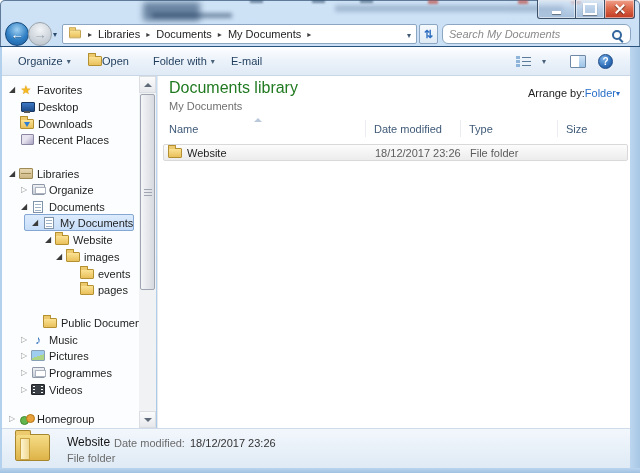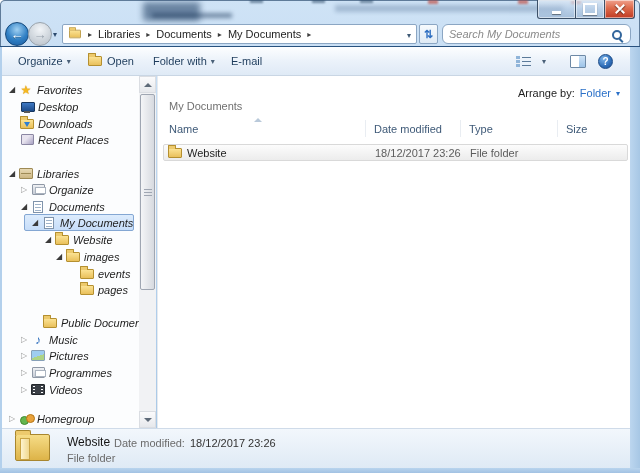--- a/index.html
+++ b/index.html
@@ -64,21 +64,21 @@
   .thumb i{width:8px;height:1px;background:#9fa6b2;}
   .main{position:absolute;left:157px;top:76px;width:473px;height:352px;background:#fff;border-left:1px solid #e6eaef;}
   .brd-right{position:absolute;left:630px;top:47px;width:10px;height:421px;background:linear-gradient(90deg,#bcd6ef,#a7c7e5);}
   .brd-left{position:absolute;left:0;top:47px;width:2px;height:421px;background:#b3d0ec;}
   .brd-bottom{position:absolute;left:0;top:468px;width:640px;height:5px;background:linear-gradient(#b9d4ee,#a2c2e2);}
   
   .trow{position:absolute;left:0;right:0;height:17px;display:flex;align-items:center;cursor:default;}
   .exp{width:12px;flex:none;text-align:center;font-size:8px;line-height:17px;}
   .exp.open{color:#3b3b3b;} .exp.closed{color:#9a9a9a;} .exp.none{visibility:hidden;}
   .ticon{width:16px;flex:none;display:flex;align-items:center;justify-content:center;}
-  .tl{padding-left:3px;white-space:nowrap;font-style:italic;}
+  .tl{padding-left:3px;white-space:nowrap;}
   .pf0{padding-left:4px;} .pf1{padding-left:5px;} .pl1{padding-left:16px;}
   .pl2{padding-left:28px;} .pl3{padding-left:40px;} .pl4{padding-left:51px;} .pl5{padding-left:65px;}
   .sel{left:22px;right:5px;padding-left:4px;border:1px solid #84a7d3;border-radius:2px;
     background:linear-gradient(#ddecfd,#c6ddf9);}
   
   .fo{position:relative;width:14px;height:10px;background:linear-gradient(#fbe293,#e9c05b);border:1px solid #b59030;border-radius:1px;}
   .fo::before{content:"";position:absolute;left:-1px;top:-4px;width:6px;height:3px;background:#edca6d;border:1px solid #b59030;border-bottom:none;border-radius:1px 1px 0 0;}
   .dl::after{content:"";position:absolute;left:3px;top:2px;border-left:3px solid transparent;border-right:3px solid transparent;border-top:5px solid #2e7fd3;}
   .star{color:#f5b821;font-size:12px;text-shadow:0 0 1px #c78c1a;line-height:12px;}
   .desk{position:relative;width:14px;height:12px;}
@@ -102,21 +102,21 @@
   .views-icon{position:relative;width:16px;height:12px;}
   .views-icon::before{content:"";position:absolute;left:0;top:1px;width:4px;height:3px;background:#8fb4d9;box-shadow:0 4px 0 #8fb4d9,0 8px 0 #8fb4d9;}
   .views-icon::after{content:"";position:absolute;left:6px;top:2px;width:9px;height:1px;background:#5b7a99;box-shadow:0 4px 0 #5b7a99,0 8px 0 #5b7a99;}
   .prev-icon{position:relative;width:16px;height:13px;border:1px solid #6d89a6;background:#fff;border-radius:1px;}
   .prev-icon::after{content:"";position:absolute;right:0;top:0;bottom:0;width:6px;background:linear-gradient(#cfe3f6,#9cc3e8);}
   .help-icon{width:15px;height:15px;border-radius:50%;background:radial-gradient(circle at 35% 30%,#7db4e8,#2e6db8 60%,#1d4f92);
     color:#fff;font-weight:bold;font-size:10px;display:flex;align-items:center;justify-content:center;border:1px solid #1b4a86;}
   
   .libtitle{position:absolute;left:11px;top:3px;font-size:16px;color:#217a21;}
   .libsub{position:absolute;left:11px;top:24px;color:#707070;}
-  .arrange{position:absolute;right:10px;top:11px;display:flex;align-items:center;gap:5px;}
+  .arrange{position:absolute;right:10px;top:11px;display:flex;align-items:center;}
   .arr-link{color:#2a70c8;}
   .arr-drop{font-size:8px;color:#2a70c8;}
   .cols{position:absolute;left:0;top:42px;right:2px;height:21px;color:#3f5a78;}
   .colsep{position:absolute;top:2px;width:1px;height:17px;background:#e9edf2;}
   .sortup{position:absolute;left:96px;top:0;width:0;height:0;border-left:4px solid transparent;border-right:4px solid transparent;border-bottom:4px solid #b9c9da;}
   .filerow{position:absolute;left:5px;top:68px;width:465px;height:17px;border:1px solid #d9d9d9;border-radius:2px;
     background:linear-gradient(#fcfcfc,#ececec);display:flex;align-items:center;}
   .cell-date,.cell-type{color:#5c5c5c;}
   
   .details{position:absolute;left:2px;top:428px;width:628px;height:40px;
@@ -182,21 +182,21 @@
   </div>
   <div class="darkline"></div>
 
   <div class="toolbar">
     <div class="tbitem" style="left:16px">
       <span>Organize</span>
       <span class="tbarrow">▾</span>
     </div>
     <div class="tbitem" style="left:86px">
       <span class="fo"></span>
-      <span style="margin-left:5px">Open</span>
+      <span style="">Open</span>
     </div>
     <div class="tbitem" style="left:151px">
       <span>Folder with</span>
       <span class="tbarrow">▾</span>
     </div>
     <div class="tbitem" style="left:229px">
       <span>E-mail</span>
     </div>
     <div class="tbitem" style="left:514px">
         <span class="views-icon"></span>
@@ -345,20 +345,21 @@
         <i></i>
         <i></i>
         <i></i>
       </div>
     <div class="scr-btn" style="top:335px">
         <span class="tri-down"></span>
       </div>
   </div>
 
   <div class="main">
+    <div class="libtitle">Documents library</div>
     <div class="libsub">My Documents</div>
     <div class="arrange">
       <span>Arrange by:</span>
       <span class="arr-link">Folder</span>
       <span class="arr-drop">▾</span>
     </div>
 
     <div class="cols">
       <span class="sortup"></span>
       <span style="position:absolute;left:11px;top:5px">Name</span>

